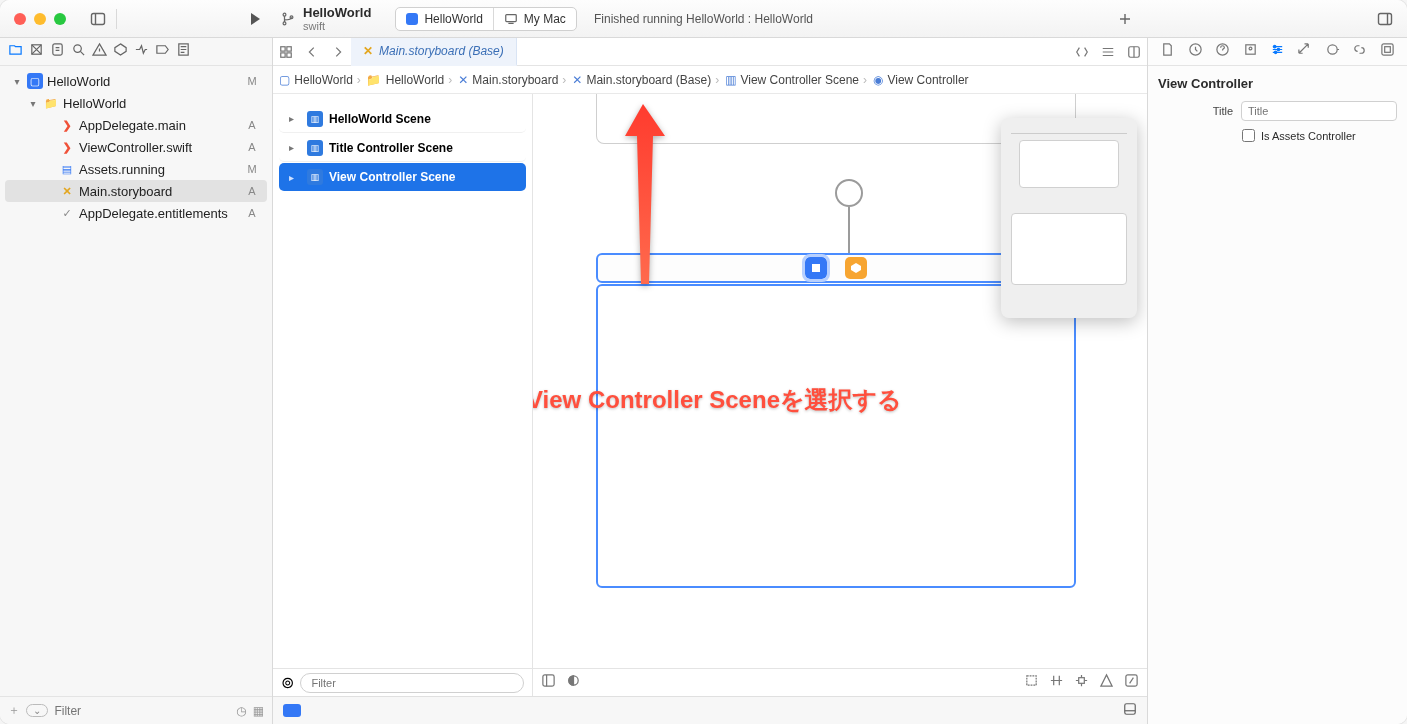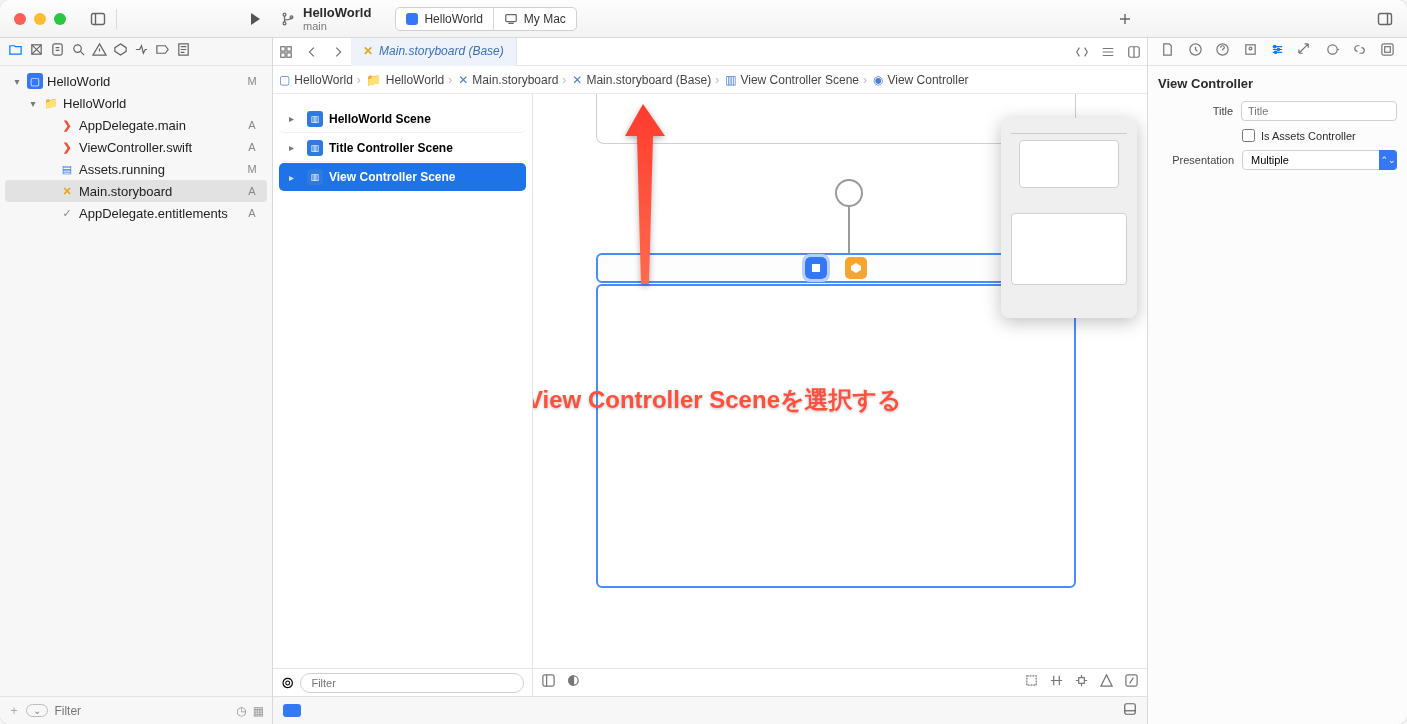--- a/index.html
+++ b/index.html
@@ -146,37 +146,38 @@
     </div>
     <div class="project-title">
       <svg class="icn branch-icon" viewBox="0 0 16 16">
           <circle cx="4" cy="3" r="1.6"></circle>
           <circle cx="4" cy="13" r="1.6"></circle>
           <circle cx="12" cy="6" r="1.6"></circle>
           <path d="M4 4.6v6.8M4 9c4 0 8-1 8-3"></path>
         </svg>
       <div>
         <div class="title-name">HelloWorld</div>
-        <div class="title-branch">main</div>
+        <div class="title-branch">swift</div>
       </div>
     </div>
     <div class="run-chip">
       <div class="seg">
           <span style="width:12px;height:12px;background:#3478f6;border-radius:3px;display:inline-block"></span>
           <span>HelloWorld</span>
         </div>
       <div class="sep"></div>
       <div class="seg">
           <svg class="icn" viewBox="0 0 16 16">
             <rect x="2" y="3" width="12" height="8" rx="1"></rect>
             <path d="M5 13h6"></path>
           </svg>
           <span>My Mac</span>
         </div>
     </div>
+    <div class="status-msg">Finished running HelloWorld : HelloWorld</div>
     <div class="tb-right">
       <div class="tb-icon">
           <svg viewBox="0 0 16 16">
             <path d="M8 3v10M3 8h10"></path>
           </svg>
         </div>
       <div style="width:220px"></div>
       <div class="tb-icon">
           <svg viewBox="0 0 16 16">
             <rect x="1.5" y="2.5" width="13" height="11" rx="2"></rect>
@@ -498,24 +499,17 @@
       <div class="insp-body">
         <h4>View Controller</h4>
         <div class="field">
           <label>Title</label>
           <input type="text" placeholder="Title" style="">
         </div>
         <div class="chk">
           <input type="checkbox" style="">
           <span>Is Assets Controller</span>
         </div>
-        <div class="field">
-          <label>Presentation</label>
-          <div class="sel-wrap">
-            <select><option>Multiple</option></select>
-            <span class="sel-arrow">⌃⌄</span>
-          </div>
-        </div>
       </div>
     </div>
 
   </div>
 </div>
 
 </body></html>

